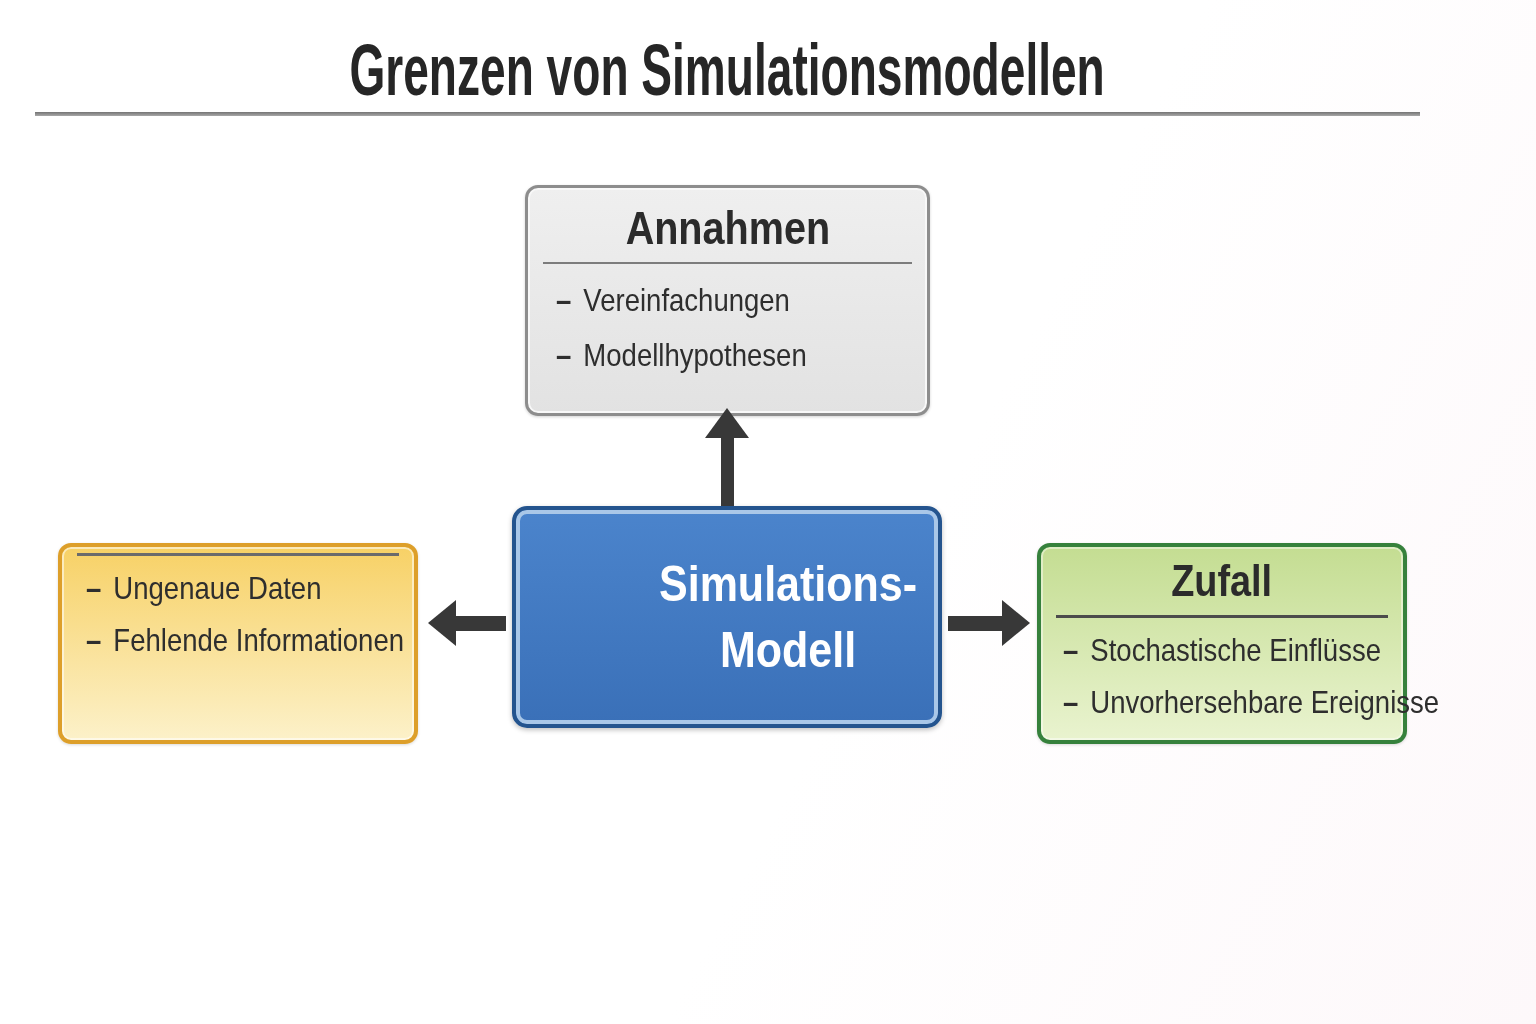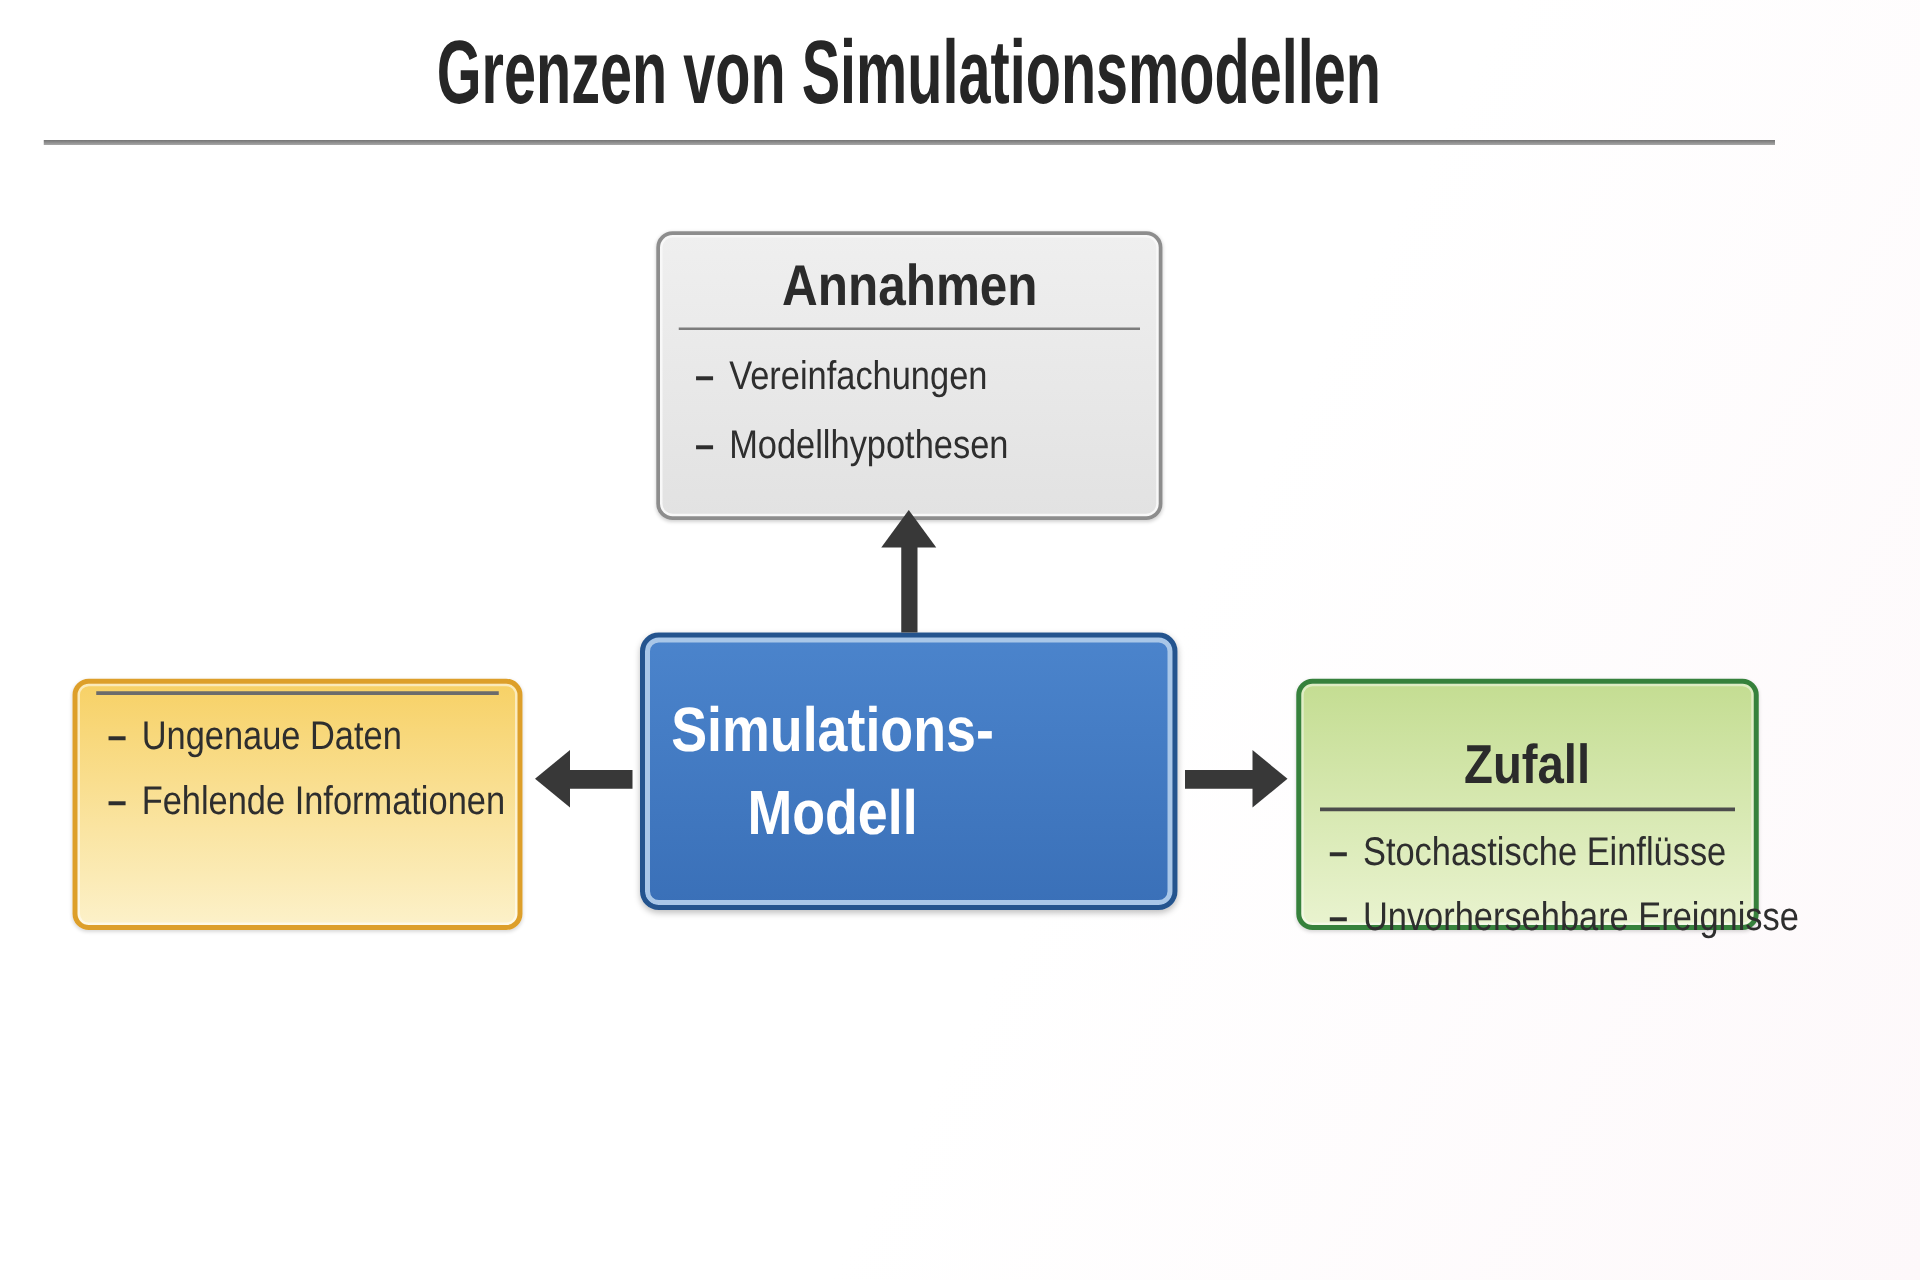--- a/index.html
+++ b/index.html
@@ -15,21 +15,21 @@
     overflow:hidden;
     background:linear-gradient(118deg, #ffffff 58%, #fdf8fa 100%);
   }
   
   .narrow  { display:inline-block; transform:scaleX(0.86); transform-origin:center center; white-space:nowrap; }
   .narrow-l{ display:inline-flex;  transform:scaleX(0.86); transform-origin:left  center; white-space:nowrap; align-items:baseline; }
   .xnarrow { display:inline-block; transform:scaleX(0.64); transform-origin:center center; white-space:nowrap; }
 
   
   .page-title {
-    position:absolute; left:35px; top:22px; width:1385px;
+    position:absolute; left:35px; top:34px; width:1385px;
     text-align:center;
     font-size:72px; font-weight:bold; line-height:72px;
     color:#262626;
   }
   .title-rule {
     position:absolute; left:35px; top:112px; width:1385px; height:4px;
     background:linear-gradient(#747474, #a8a8a8);
   }
 
   
@@ -53,21 +53,21 @@
   .box-gray .box-divider { background:#7c7c7c; margin-top:6px; height:2px; }
   .box-gray .box-items { padding:16px 0 0 28px; gap:15px; }
 
   
   .box-blue {
     left:512px; top:506px; width:430px; height:222px;
     background:linear-gradient(#4b84cc, #3a70b8);
     border:4px solid #24548e;
     border-radius:15px;
     box-shadow: inset 0 0 0 4px #a9c7e8, 0 2px 5px rgba(0,0,0,0.25);
-    display:flex; align-items:center; justify-content:flex-start;
+    display:flex; align-items:center; justify-content:flex-end;
   }
   .center-label {
     color:#ffffff; font-size:50px; font-weight:bold;
     line-height:1.33; text-align:center;
   }
 
   
   .box-yellow {
     left:58px; top:543px; width:360px; height:201px;
     background:linear-gradient(#f7d166, #fcf1c9);
@@ -79,21 +79,21 @@
   .box-yellow .box-items { padding:12px 0 0 24px; gap:12px; }
   .item { line-height:40px; }
 
   
   .box-green {
     left:1037px; top:543px; width:370px; height:201px;
     background:linear-gradient(#c4dd92, #e9f3cf);
     border:4px solid #36813c;
     box-shadow: inset 0 0 0 2px rgba(255,255,255,0.45), 0 1px 3px rgba(0,0,0,0.15);
   }
-  .box-green .box-title { padding-top:6px; font-size:44px; line-height:56px;margin-top:31px; }
+  .box-green .box-title { padding-top:6px; font-size:44px; line-height:56px; }
   .box-green .box-divider { background:#4c4c4c; margin-top:6px; }
   .box-green .box-items { padding:12px 0 0 22px; gap:12px; }
 
   
   .arrow-up {
     position:absolute; left:705px; top:408px; width:44px; height:98px;
     display:flex; flex-direction:column; align-items:center;
   }
   .arrow-up .head {
     width:0; height:0;

